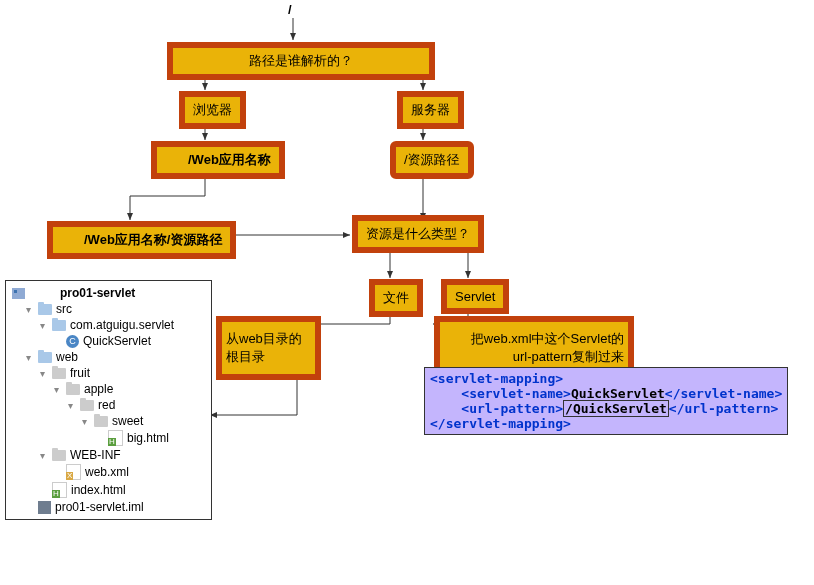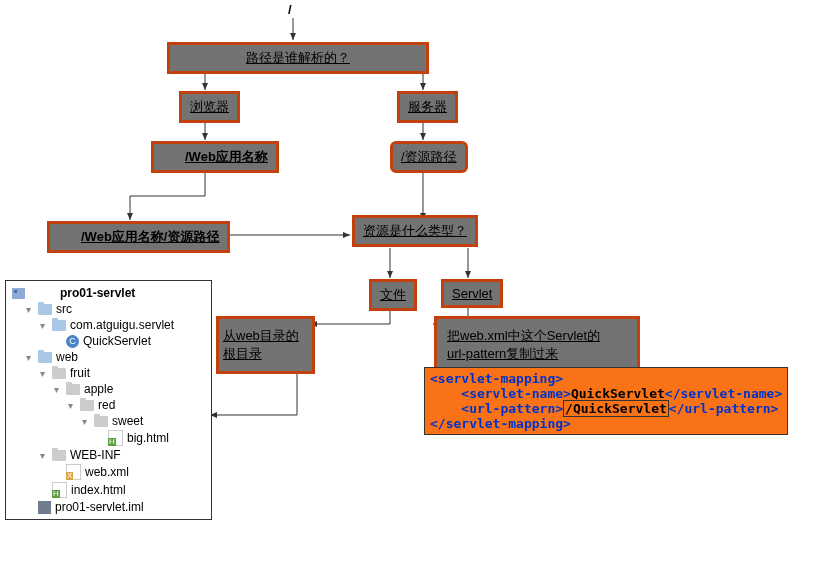--- a/index.html
+++ b/index.html
@@ -1,17 +1,17 @@
 <!DOCTYPE html>
 <html><head>
 <meta charset="utf-8">
 <style>
 body { margin: 0; font-family: "Microsoft YaHei", Arial, sans-serif; font-size: 13px; background: #fff; }
 .canvas { position: relative; width: 814px; height: 585px; }
-.box { position: absolute; border: 3px solid #c2410c; background: #737373; padding: 4px 8px; text-align: center; white-space: nowrap; text-decoration: underline; }
+.box { position: absolute; border: 6px solid #c2410c; background: #eab308; padding: 4px 8px; text-align: center; white-space: nowrap; }
 .box-multiline { white-space: normal; }
 .tree-panel { position: absolute; border: 1px solid #333; background: #fff; padding: 4px; font-size: 12px; }
 .tree-item { display: flex; align-items: center; padding: 1px 0; }
 .tree-indent-0 { padding-left: 2px; }
 .tree-indent-1 { padding-left: 16px; }
 .tree-indent-2 { padding-left: 30px; }
 .tree-indent-3 { padding-left: 44px; }
 .tree-indent-4 { padding-left: 58px; }
 .tree-indent-5 { padding-left: 72px; }
 .tree-indent-6 { padding-left: 86px; }
@@ -22,21 +22,21 @@
 .icon-folder.gray::before { background: #ccc; }
 .icon-module { display: inline-block; width: 13px; height: 11px; background: #8faad4; margin-right: 4px; position: relative; }
 .icon-module::after { content: ""; position: absolute; top: 2px; left: 2px; width: 3px; height: 3px; background: #3c72b0; }
 .icon-class { display: inline-block; width: 13px; height: 13px; background: #4a86c5; border-radius: 50%; margin-right: 4px; color: #fff; font-size: 9px; line-height: 13px; text-align: center; font-family: Arial; }
 .icon-html { display: inline-block; width: 13px; height: 14px; background: #fff; border: 1px solid #ccc; margin-right: 4px; position: relative; }
 .icon-html::after { content: "H"; position: absolute; bottom: -1px; left: -1px; background: #5a9e3e; color: #fff; font-size: 8px; padding: 0 1px; line-height: 8px; font-family: Arial; }
 .icon-xml { display: inline-block; width: 13px; height: 14px; background: #fff; border: 1px solid #ccc; margin-right: 4px; position: relative; }
 .icon-xml::after { content: "X"; position: absolute; bottom: -1px; left: -1px; background: #d9a843; color: #fff; font-size: 8px; padding: 0 1px; line-height: 8px; font-family: Arial; }
 .icon-iml { display: inline-block; width: 13px; height: 13px; background: #6f7d8f; margin-right: 4px; position: relative; }
 .bold { font-weight: bold; padding-left: 31px; }
-.code-panel { position: absolute; border: 1px solid #333; background: #f97316; font-family: Consolas, monospace; font-size: 13px; padding: 3px 5px; white-space: nowrap; }
+.code-panel { position: absolute; border: 1px solid #333; background: #c4b5fd; font-family: Consolas, monospace; font-size: 13px; padding: 3px 5px; white-space: nowrap; }
 .xml-tag { color: #0033cc; font-weight: bold; }
 .xml-text { color: #000; font-weight: bold; }
 .hl-box { border: 1px solid #333; padding: 0 1px; }
 svg.arrows { position: absolute; top: 0; left: 0; }
 </style>
 </head>
 <body>
 
 <div class="canvas">
 
@@ -84,21 +84,21 @@
 <div class="box" style="left:167px; top:42px; width:240px;">路径是谁解析的？</div>
 <div class="box" style="left:179px; top:91px;">浏览器</div>
 <div class="box" style="left:397px; top:91px;">服务器</div>
 <div class="box bold" style="left:151px; top:141px;">/Web应用名称</div>
 <div class="box" style="left:390px; top:141px;border-radius:6px;">/资源路径</div>
 <div class="box bold" style="left:32px; top:221px;margin-left:15px;">/Web应用名称/资源路径</div>
 <div class="box" style="left:352px; top:215px;">资源是什么类型？</div>
 <div class="box" style="left:369px; top:279px;">文件</div>
 <div class="box" style="left:441px; top:279px;">Servlet</div>
 <div class="box box-multiline" style="left:216px; top:316px; width:85px; padding:8px 4px; text-align:left;"><span>从web目录的根目录</span><br></div>
-<div class="box box-multiline" style="left:434px; top:316px; width:180px; padding:8px 10px; text-align:left;"><span>把web.xml中这个Servlet的</span><br><span>url-pattern复制过来</span></div>
+<div class="box box-multiline" style="left:434px; top:316px; width:180px; padding:8px 4px; text-align:right;"><span>把web.xml中这个Servlet的</span><br><span>url-pattern复制过来</span></div>
 
 <div class="tree-panel" style="left:5px; top:280px; width:197px;">
   <div class="tree-item tree-indent-0">
         <span class="icon-module"></span>
         <span class="bold">pro01-servlet</span>
       </div>
   <div class="tree-item tree-indent-1">
         <span class="exp">▾</span>
         <span class="icon-folder"></span>
         <span>src</span>

